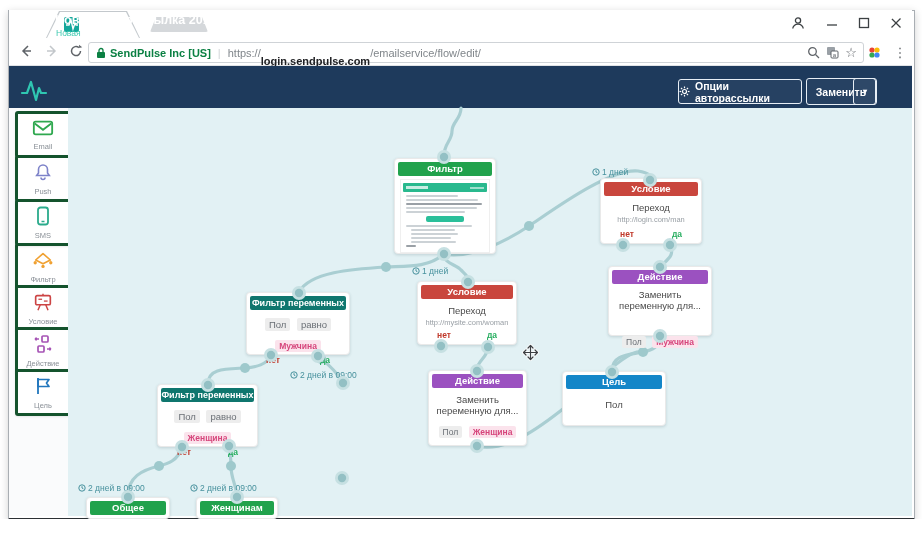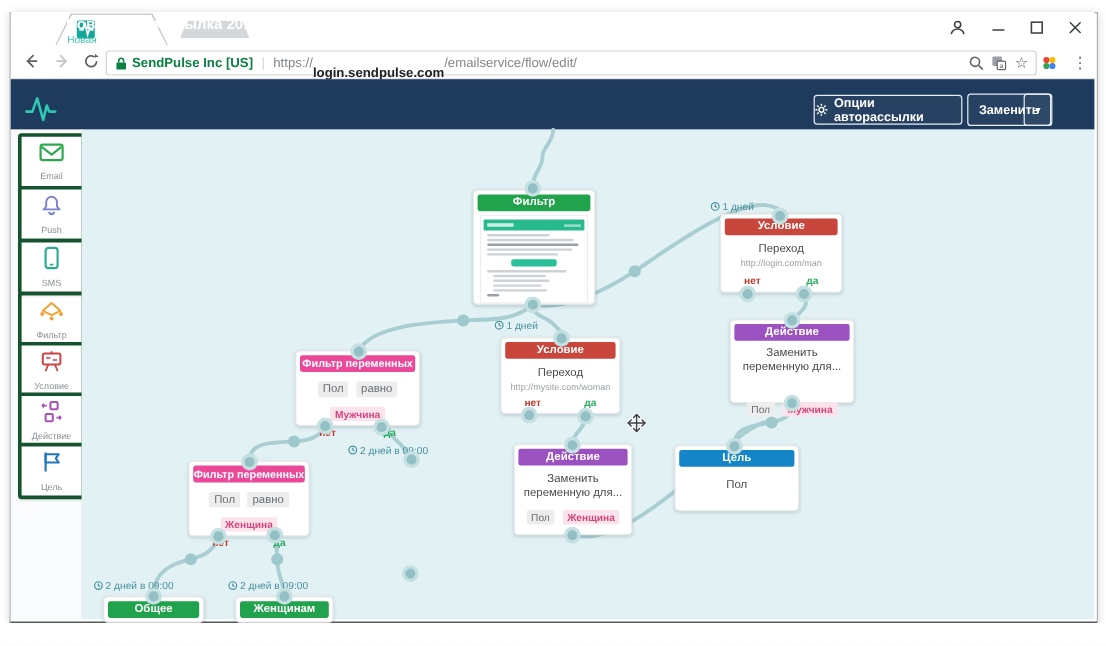--- a/index.html
+++ b/index.html
@@ -44,21 +44,21 @@
   .side-label{font-size:7.5px;color:#8a9097;margin-top:1px;}
 
   
   .canvas{position:absolute;left:68px;top:108px;width:844px;height:408px;background:#e2f1f4;}
   .overlay{position:absolute;left:0;top:0;width:922px;height:538px;pointer-events:none;}
 
   
   .node{position:absolute;background:#fff;border:1px solid #e9e9e9;border-radius:4px;
         box-shadow:0 1px 3px rgba(40,70,80,.18);padding:3px;box-sizing:border-box;z-index:7;}
   .nh{height:14px;line-height:14px;text-align:center;color:#fff;font-weight:bold;font-size:9.5px;border-radius:2px;}
-  .nh-green{background:#21a24c;} .nh-red{background:#c9463d;} .nh-orange{background:#ec4899;}
+  .nh-green{background:#21a24c;} .nh-red{background:#c9463d;} .nh-orange{background:#0f766e;}
   .nh-purple{background:#9b51c0;} .nh-blue{background:#1486c8;}
   .nb{text-align:center;}
   .t1{font-size:9.5px;color:#4a4a4a;margin-top:6px;}
   .t2{font-size:7.5px;color:#9aa0a6;margin-top:2px;}
   .yn{display:flex;justify-content:space-between;padding:0 16px;margin-top:5px;font-size:8.5px;font-weight:bold;}
   .no{color:#c0392b;} .yes{color:#27ae60;}
   .chip{display:inline-block;background:#ededed;color:#6a6f75;font-size:8.5px;border-radius:2px;padding:1px 4px;margin:0 1px;}
   .chip-pink{background:#fbe3ec;color:#d6457b;font-weight:bold;}
   .badge{position:absolute;z-index:6;font-size:8.5px;color:#47919d;display:flex;align-items:center;gap:2px;}
 

